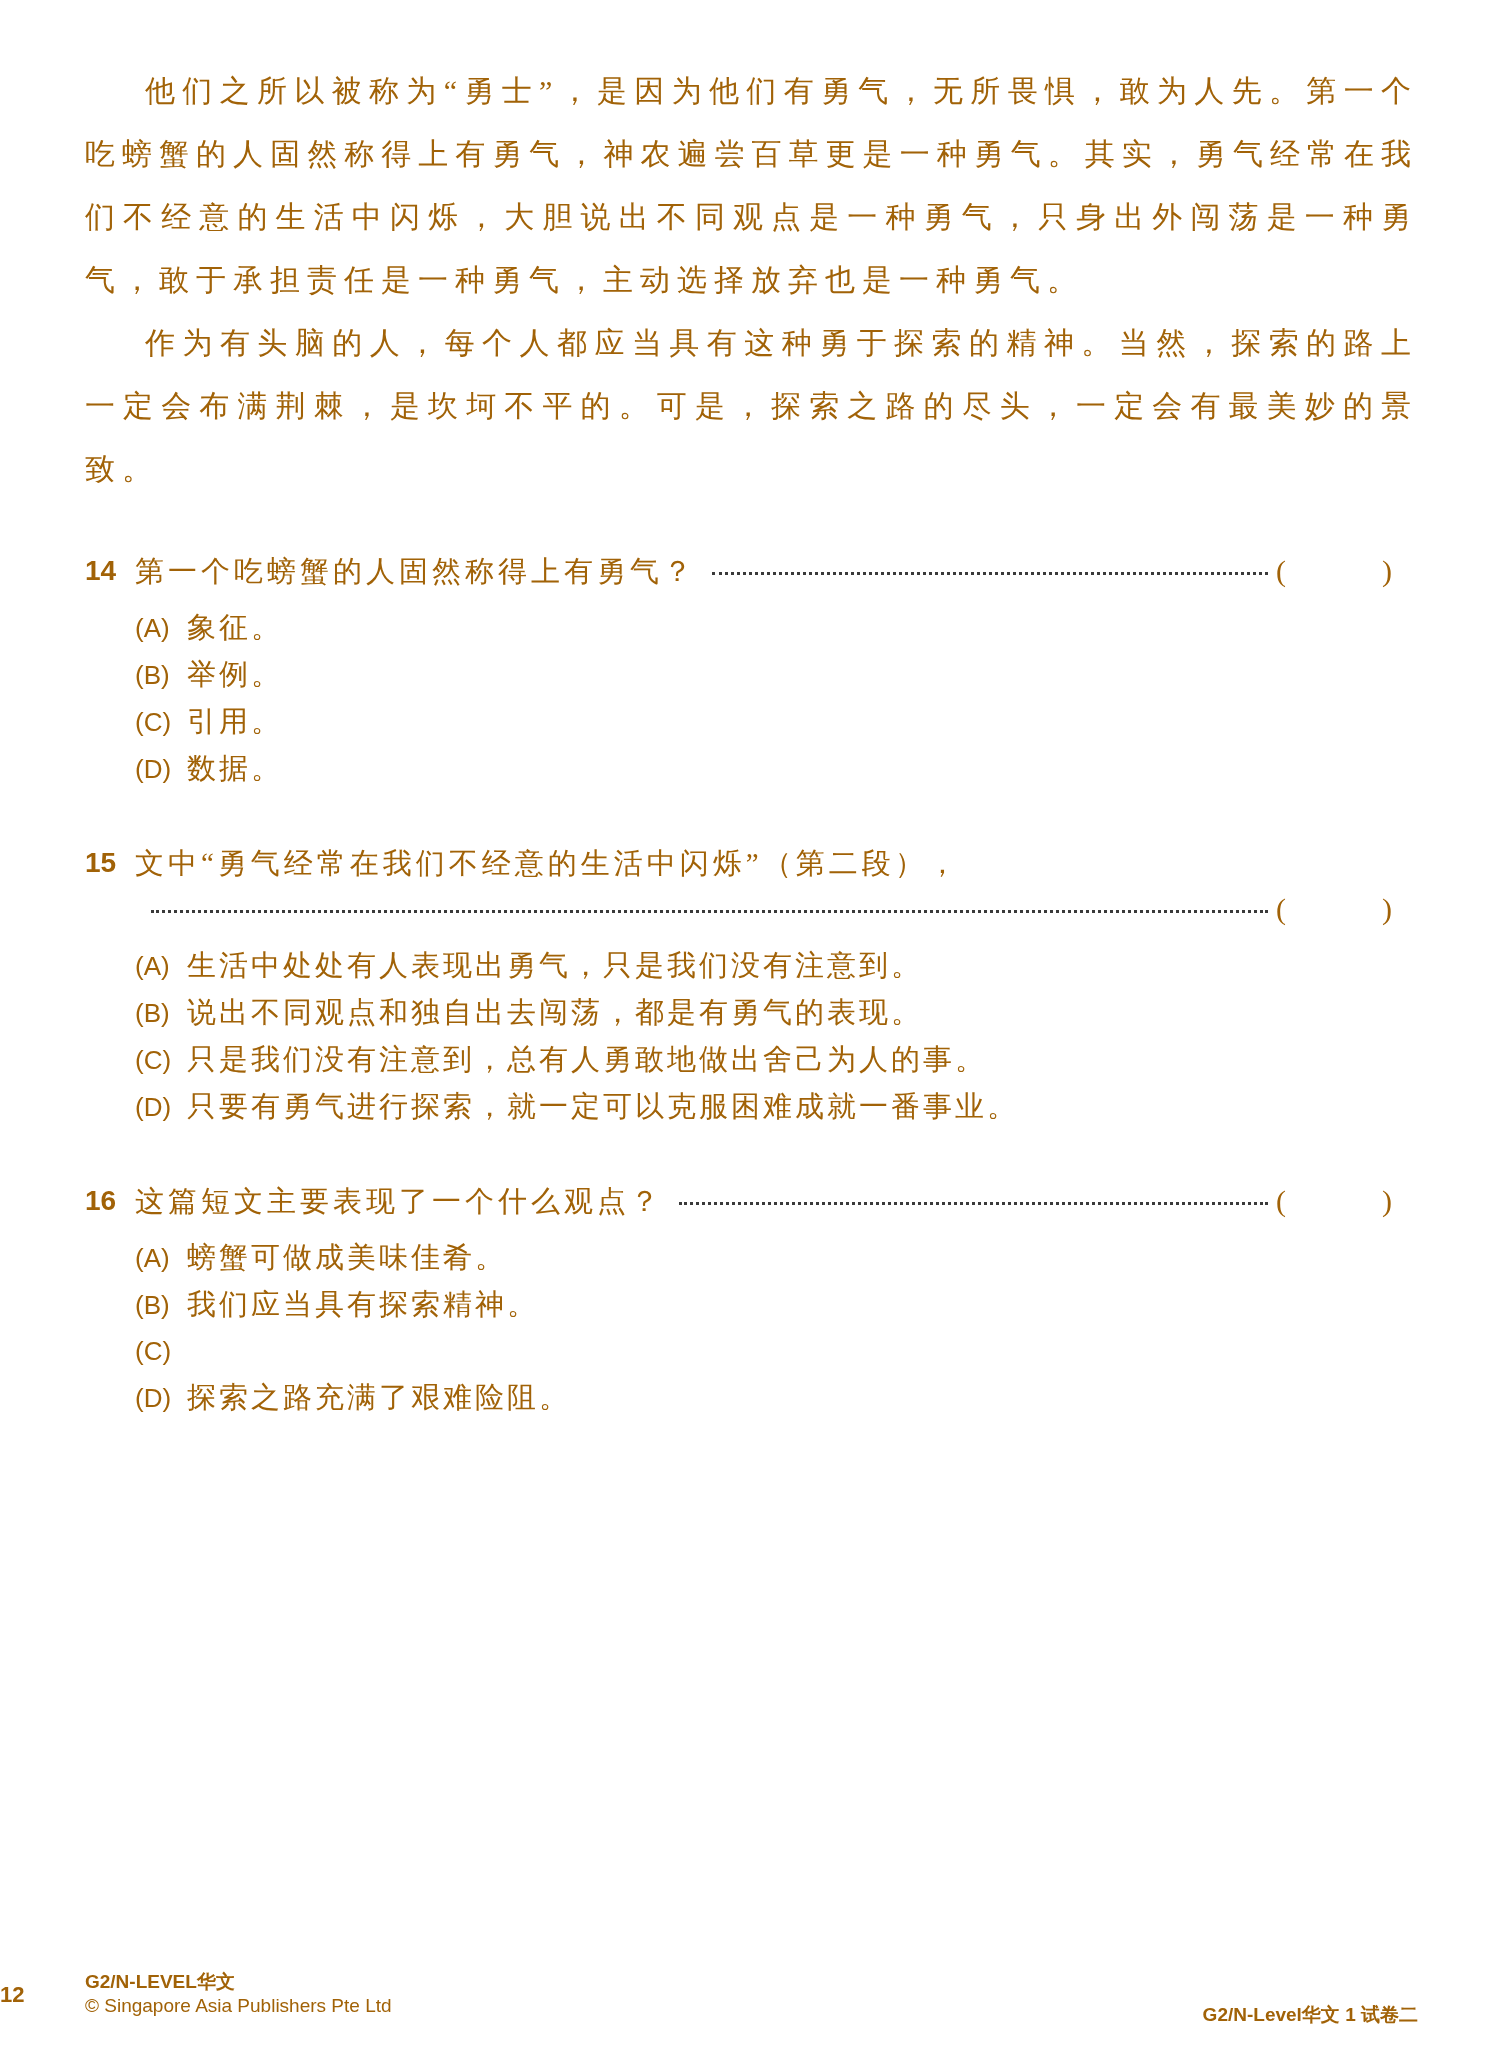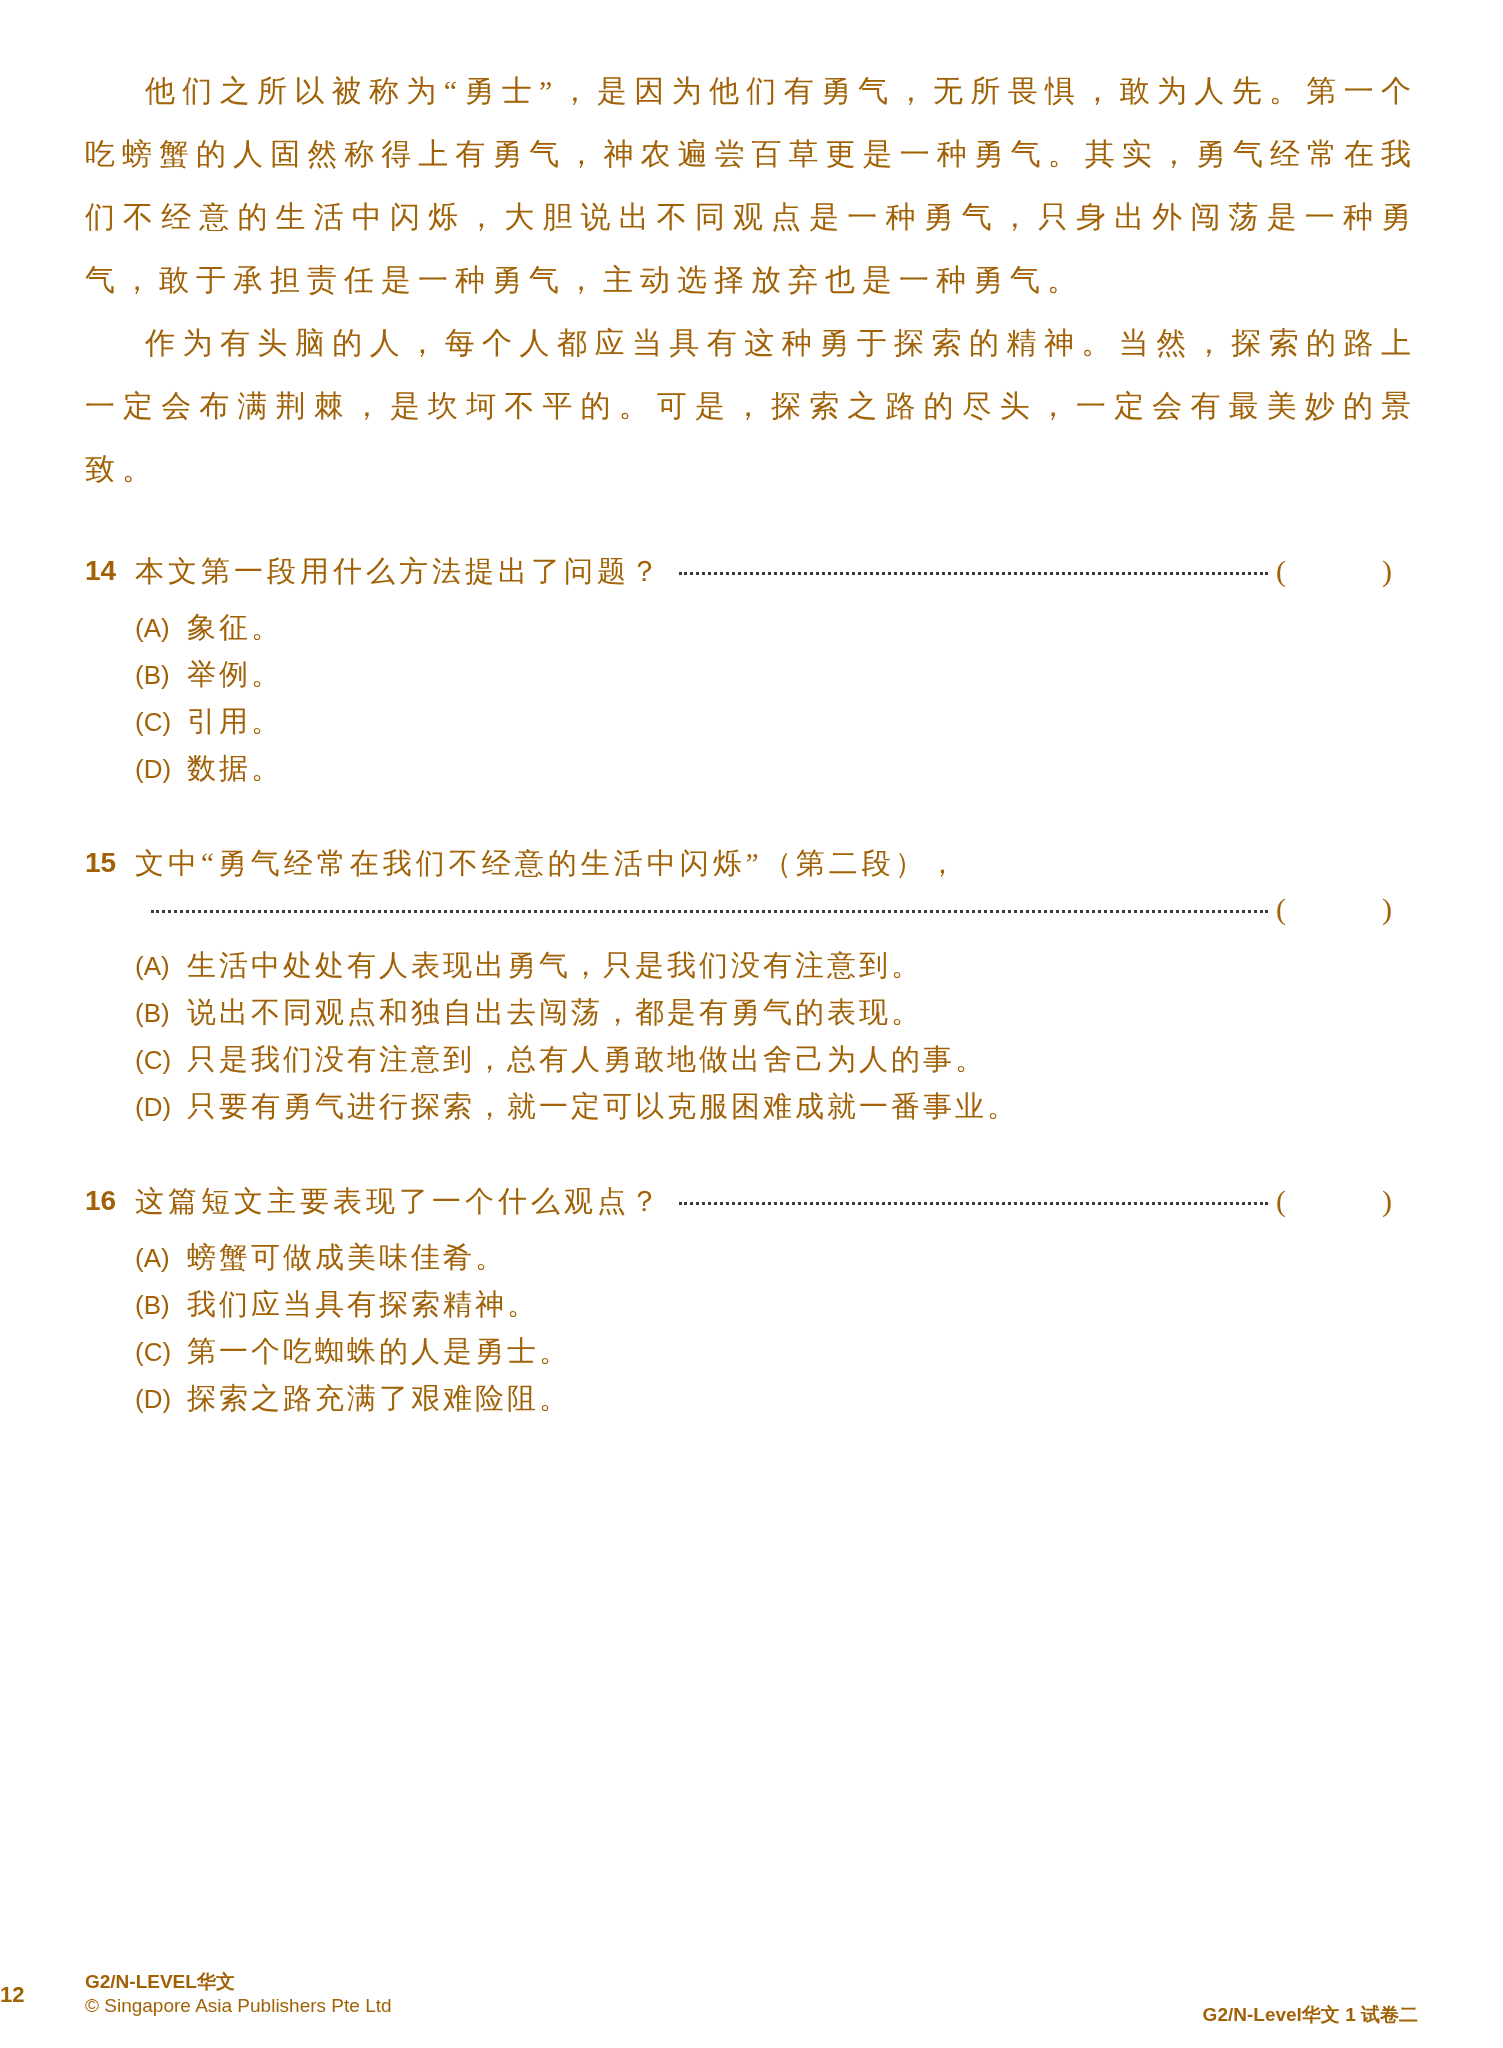--- a/index.html
+++ b/index.html
@@ -101,21 +101,21 @@
   <div class="content">
 
     <div class="passage">
       <p>他们之所以被称为“勇士”，是因为他们有勇气，无所畏惧，敢为人先。第一个吃螃蟹的人固然称得上有勇气，神农遍尝百草更是一种勇气。其实，勇气经常在我们不经意的生活中闪烁，大胆说出不同观点是一种勇气，只身出外闯荡是一种勇气，敢于承担责任是一种勇气，主动选择放弃也是一种勇气。</p>
       <p>作为有头脑的人，每个人都应当具有这种勇于探索的精神。当然，探索的路上一定会布满荆棘，是坎坷不平的。可是，探索之路的尽头，一定会有最美妙的景致。</p>
     </div>
 
     <div class="question">
       <div class="q-line">
         <span class="q-num">14</span>
-        <span class="q-text">本文第一段用什么方法提出了问题？</span>
+        <span class="q-text">第一个吃螃蟹的人固然称得上有勇气？</span>
         <span class="leader"></span>
         <span class="answer-parens">
             <span>(</span>
             <span class="paren-gap"></span>
             <span>)</span>
           </span>
       </div>
       <div class="options">
         <div class="option">
           <span class="opt-label">(A)</span>
@@ -185,21 +185,20 @@
         <div class="option">
           <span class="opt-label">(A)</span>
           <span class="opt-text">螃蟹可做成美味佳肴。</span>
         </div>
         <div class="option">
           <span class="opt-label">(B)</span>
           <span class="opt-text">我们应当具有探索精神。</span>
         </div>
         <div class="option">
           <span class="opt-label">(C)</span>
-          <span class="opt-text">第一个吃蜘蛛的人是勇士。</span>
         </div>
         <div class="option">
           <span class="opt-label">(D)</span>
           <span class="opt-text">探索之路充满了艰难险阻。</span>
         </div>
       </div>
     </div>
 
   </div>
 

